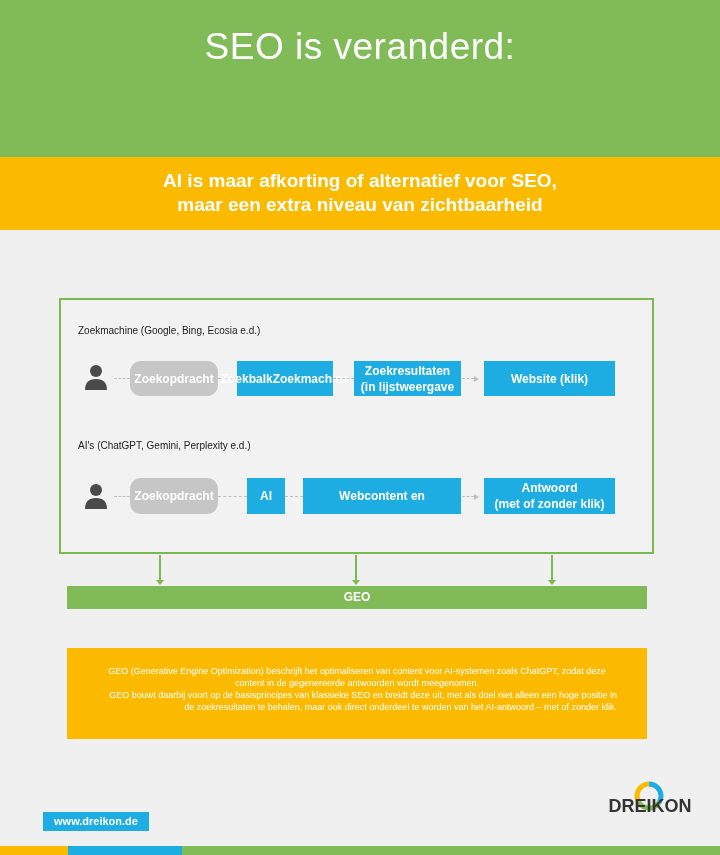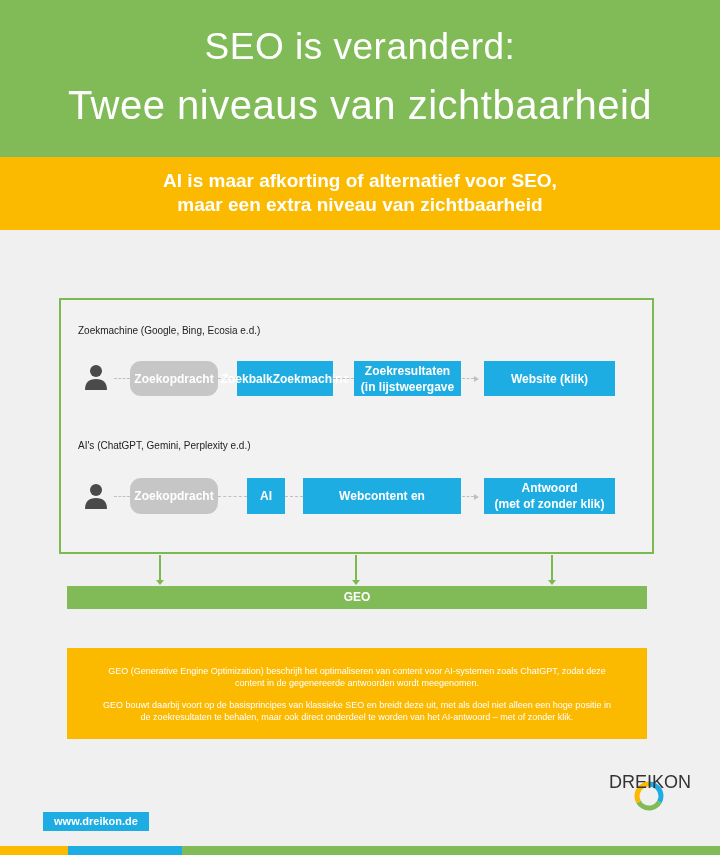--- a/index.html
+++ b/index.html
@@ -15,31 +15,30 @@
   .box { position:absolute; display:flex; align-items:center; justify-content:center; text-align:center; color:#fff; font-weight:bold; font-size:12px; line-height:16px; }
   .gray { background:#c6c6c6;border-radius:11px; }
   .blue { background:#1eade3; }
   .dash { position:absolute; height:0; border-top:1.5px dashed #c0c0c0; }
   .arrowhead { position:absolute; width:0; height:0; border-top:3px solid transparent; border-bottom:3px solid transparent; border-left:5px solid #c0c0c0; }
   .person { position:absolute; width:24px; height:26px; }
   .vline { position:absolute; width:2px; background:#7cba4f; }
   .vhead { position:absolute; width:0; height:0; border-left:4px solid transparent; border-right:4px solid transparent; border-top:5px solid #7cba4f; }
   #geo { left:67px; top:586px; width:580px; height:23px; background:#80bb57; color:#fff; text-align:center; font-weight:bold; font-size:12px; line-height:23px; }
   #info { left:67px; top:648px; width:580px; height:91px; background:#fbb900; color:#fff; text-align:center; font-size:9px; line-height:12px; padding:17px 30px 0 30px; }
-  #info p + p { margin-top:10px; }
+  #info p + p { margin-top:0;text-align:right; }
   #url { left:43px; top:812px; width:106px; height:19px; background:#1eade3; color:#fff; font-weight:bold; font-size:11px; text-align:center; line-height:19px; }
-  #brand { left:606px; top:772px; width:88px; text-align:center; font-size:18px; font-weight:normal; color:#333; }
+  #brand { left:606px; top:796px; width:88px; text-align:center; font-size:18px; font-weight:bold; color:#333; }
   .stripe { position:absolute; top:846px; height:9px; }
 </style>
 </head>
 <body>
 
 <div id="hero" class="abs">
   <div class="l1">SEO is veranderd:</div>
-  <div class="l2">Twee niveaus van zichtbaarheid</div>
 </div>
 
 <div id="sub" class="abs">
   <div>AI is maar afkorting of alternatief voor SEO,</div>
   <div>maar een extra niveau van zichtbaarheid</div>
 </div>
 
 <div id="frame" class="abs"></div>
 
 <div class="abs sec-title" style="left:78px;top:325px;">Zoekmachine (Google, Bing, Ecosia e.d.)</div>

